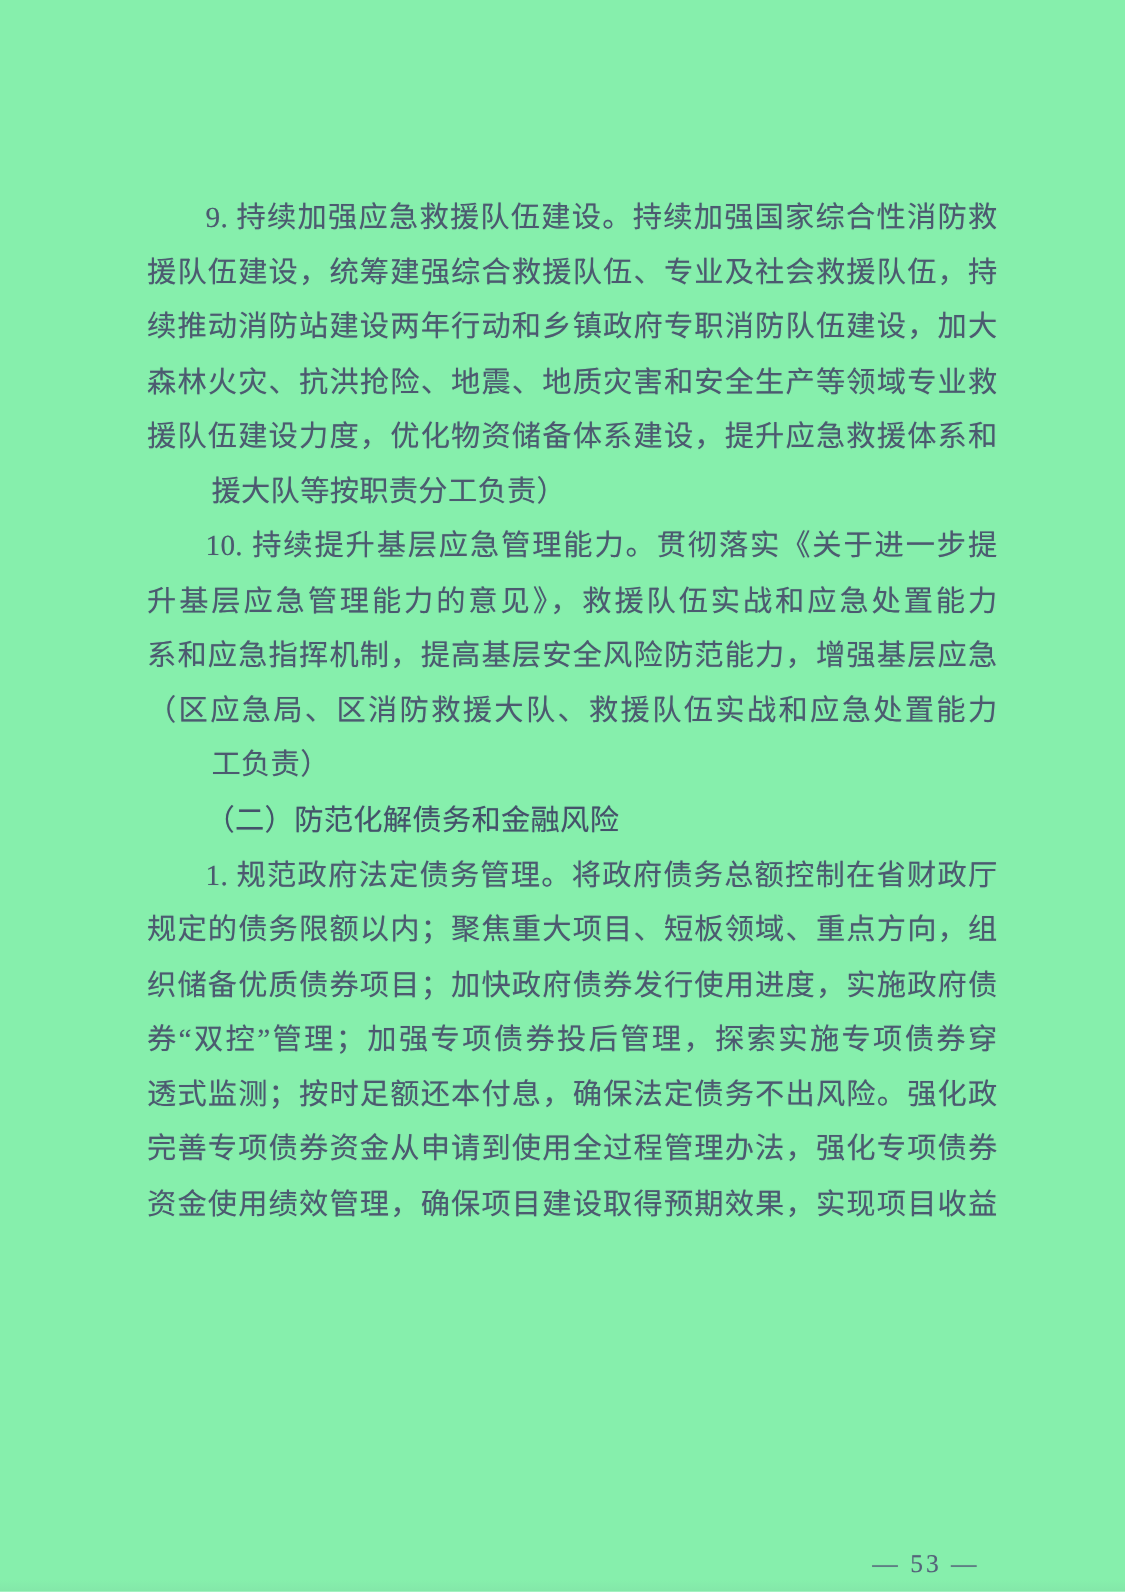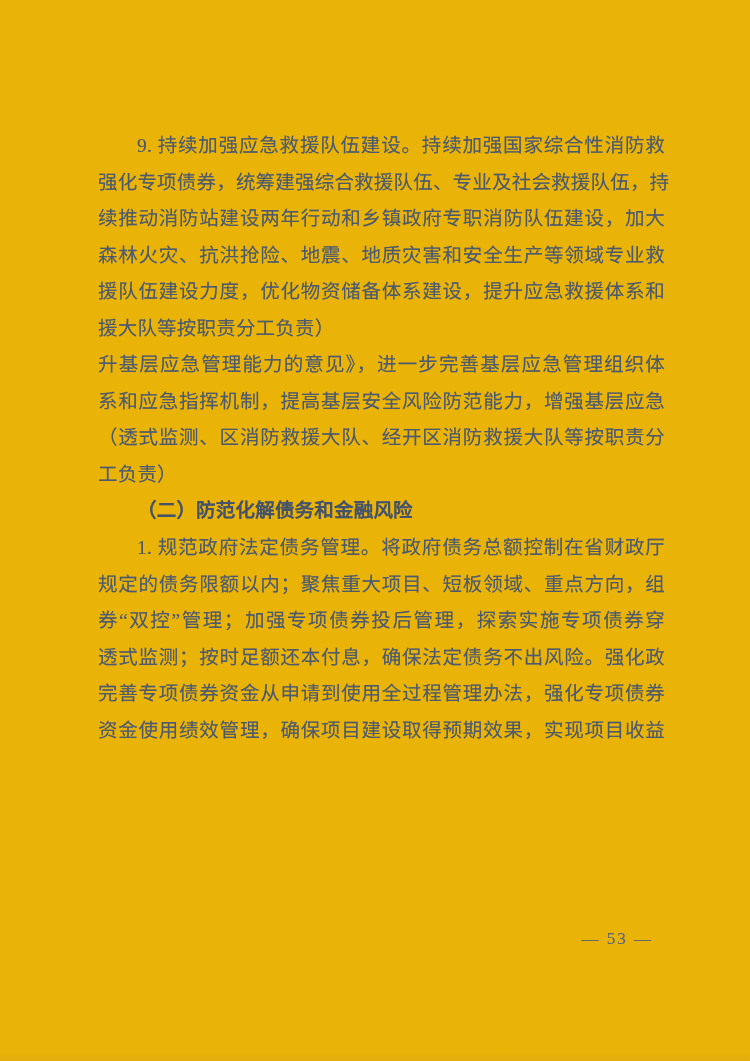--- a/index.html
+++ b/index.html
@@ -1,20 +1,20 @@
 <!DOCTYPE html>
 <html lang="zh-CN"><head>
 <meta charset="utf-8">
 <style>
   html, body { margin: 0; padding: 0; }
   .page {
     position: relative;
     width: 750px;
     height: 1061px;
-    background: #eab308;
+    background: #86efac;
     overflow: hidden;
     font-family: "Liberation Serif", "DejaVu Serif", serif;
     color: #4c5a70;
   }
   
   .page::after {
     content: "";
     position: absolute;
     left: 0; right: 0; bottom: 0;
     height: 8px;
@@ -36,66 +36,69 @@
     text-align: justify;
     text-align-last: justify;
     text-shadow: 0 0 0.5px rgba(76,90,112,0.45);
     white-space: nowrap;
     overflow: visible;
   }
   .line.indent { text-indent: 39px; }
   .line.last {
     text-align: center;
     text-align-last: left;
+    margin-left: 43px;
   }
   .line.heading {
     text-align: right;
     text-align-last: left;
     text-indent: 39px;
-    font-weight: bold;
+    font-weight: normal;
     color: #44526a;
   }
   .page-number {
     position: absolute;
-    top: 928px;
+    top: 1032px;
     right: 97px;
     font-size: 17px;
     line-height: 22px;
     letter-spacing: 2px;
     color: #55627a;
     text-shadow: 0 0 0.5px rgba(85,98,122,0.4);
   }
 </style>
 </head>
 <body>
 
 <div class="page">
   <div class="text-block">
 
     <div class="para">
       <div class="line indent">9. 持续加强应急救援队伍建设。持续加强国家综合性消防救</div>
-      <div class="line">强化专项债券，统筹建强综合救援队伍、专业及社会救援队伍，持</div>
+      <div class="line">援队伍建设，统筹建强综合救援队伍、专业及社会救援队伍，持</div>
       <div class="line">续推动消防站建设两年行动和乡镇政府专职消防队伍建设，加大</div>
       <div class="line">森林火灾、抗洪抢险、地震、地质灾害和安全生产等领域专业救</div>
       <div class="line">援队伍建设力度，优化物资储备体系建设，提升应急救援体系和</div>
       <div class="line last">援大队等按职责分工负责）</div>
     </div>
 
     <div class="para">
-      <div class="line">升基层应急管理能力的意见》，进一步完善基层应急管理组织体</div>
+      <div class="line indent">10. 持续提升基层应急管理能力。贯彻落实《关于进一步提</div>
+      <div class="line">升基层应急管理能力的意见》，救援队伍实战和应急处置能力</div>
       <div class="line">系和应急指挥机制，提高基层安全风险防范能力，增强基层应急</div>
-      <div class="line">（透式监测、区消防救援大队、经开区消防救援大队等按职责分</div>
+      <div class="line">（区应急局、区消防救援大队、救援队伍实战和应急处置能力</div>
       <div class="line last">工负责）</div>
     </div>
 
     <div class="line heading">（二）防范化解债务和金融风险</div>
 
     <div class="para">
       <div class="line indent">1. 规范政府法定债务管理。将政府债务总额控制在省财政厅</div>
       <div class="line">规定的债务限额以内；聚焦重大项目、短板领域、重点方向，组</div>
+      <div class="line">织储备优质债券项目；加快政府债券发行使用进度，实施政府债</div>
       <div class="line">券“双控”管理；加强专项债券投后管理，探索实施专项债券穿</div>
       <div class="line">透式监测；按时足额还本付息，确保法定债务不出风险。强化政</div>
       <div class="line">完善专项债券资金从申请到使用全过程管理办法，强化专项债券</div>
       <div class="line">资金使用绩效管理，确保项目建设取得预期效果，实现项目收益</div>
     </div>
 
   </div>
 
   <div class="page-number">— 53 —</div>
 </div>

